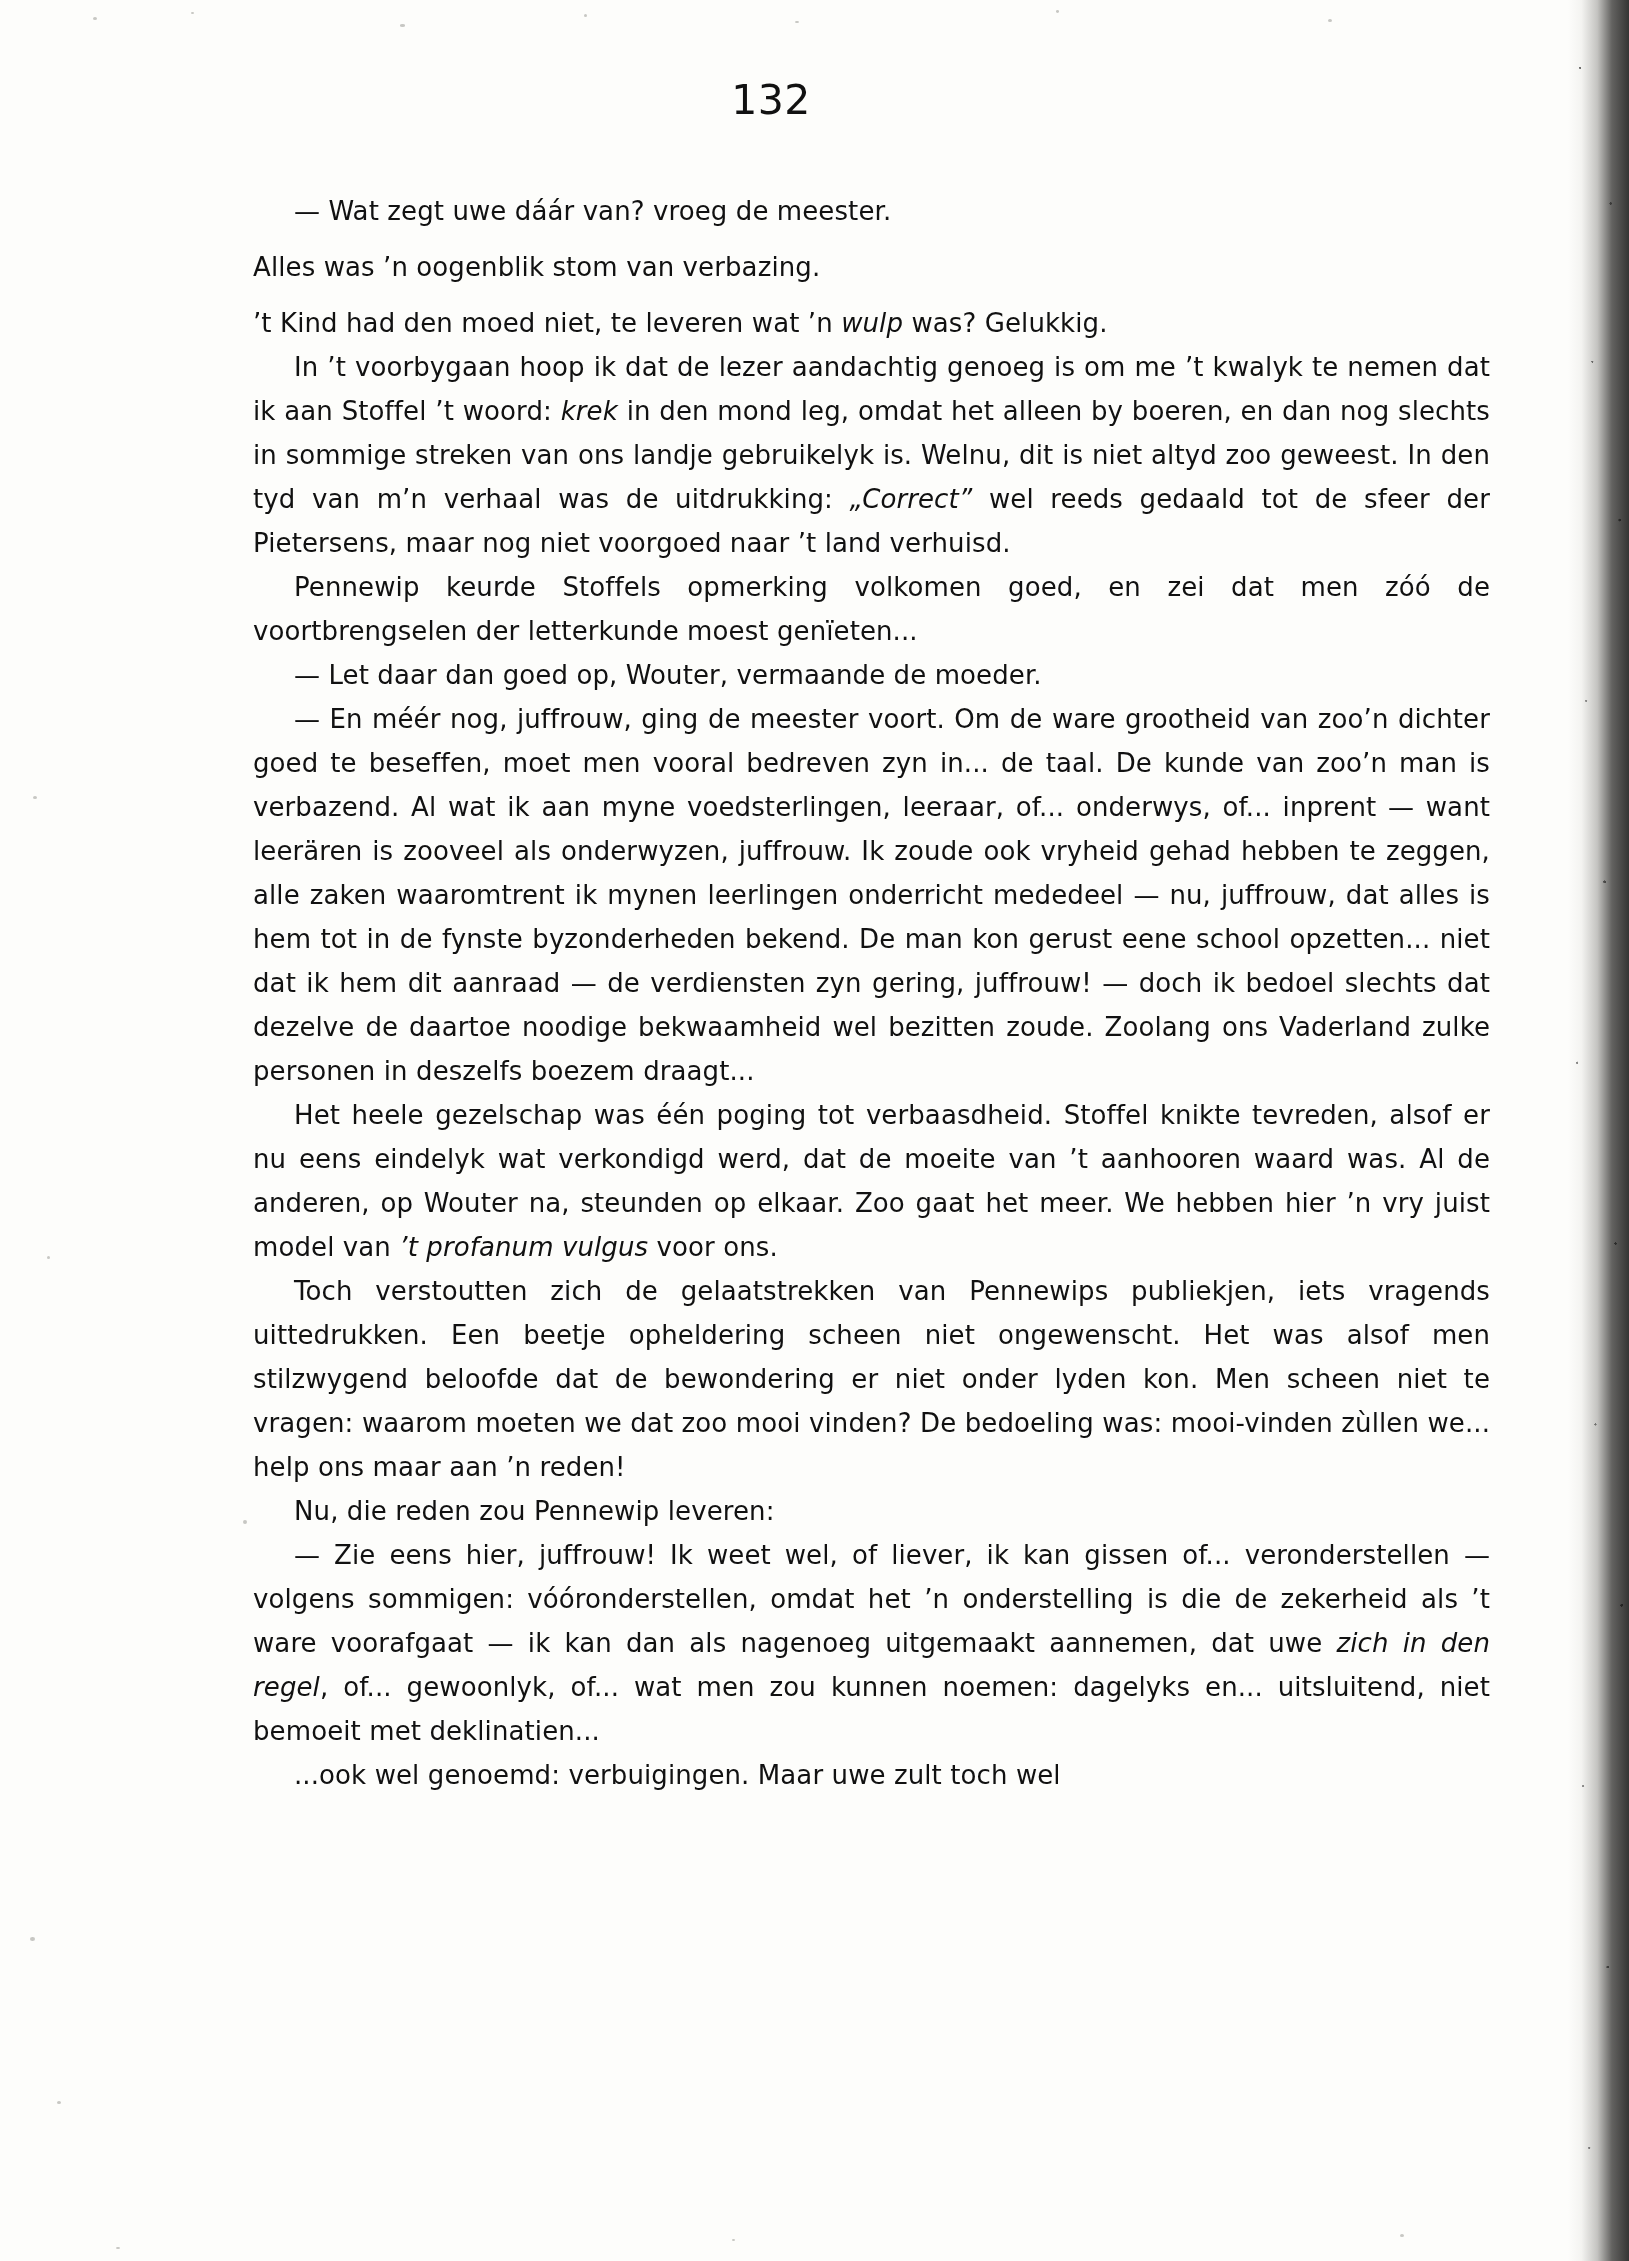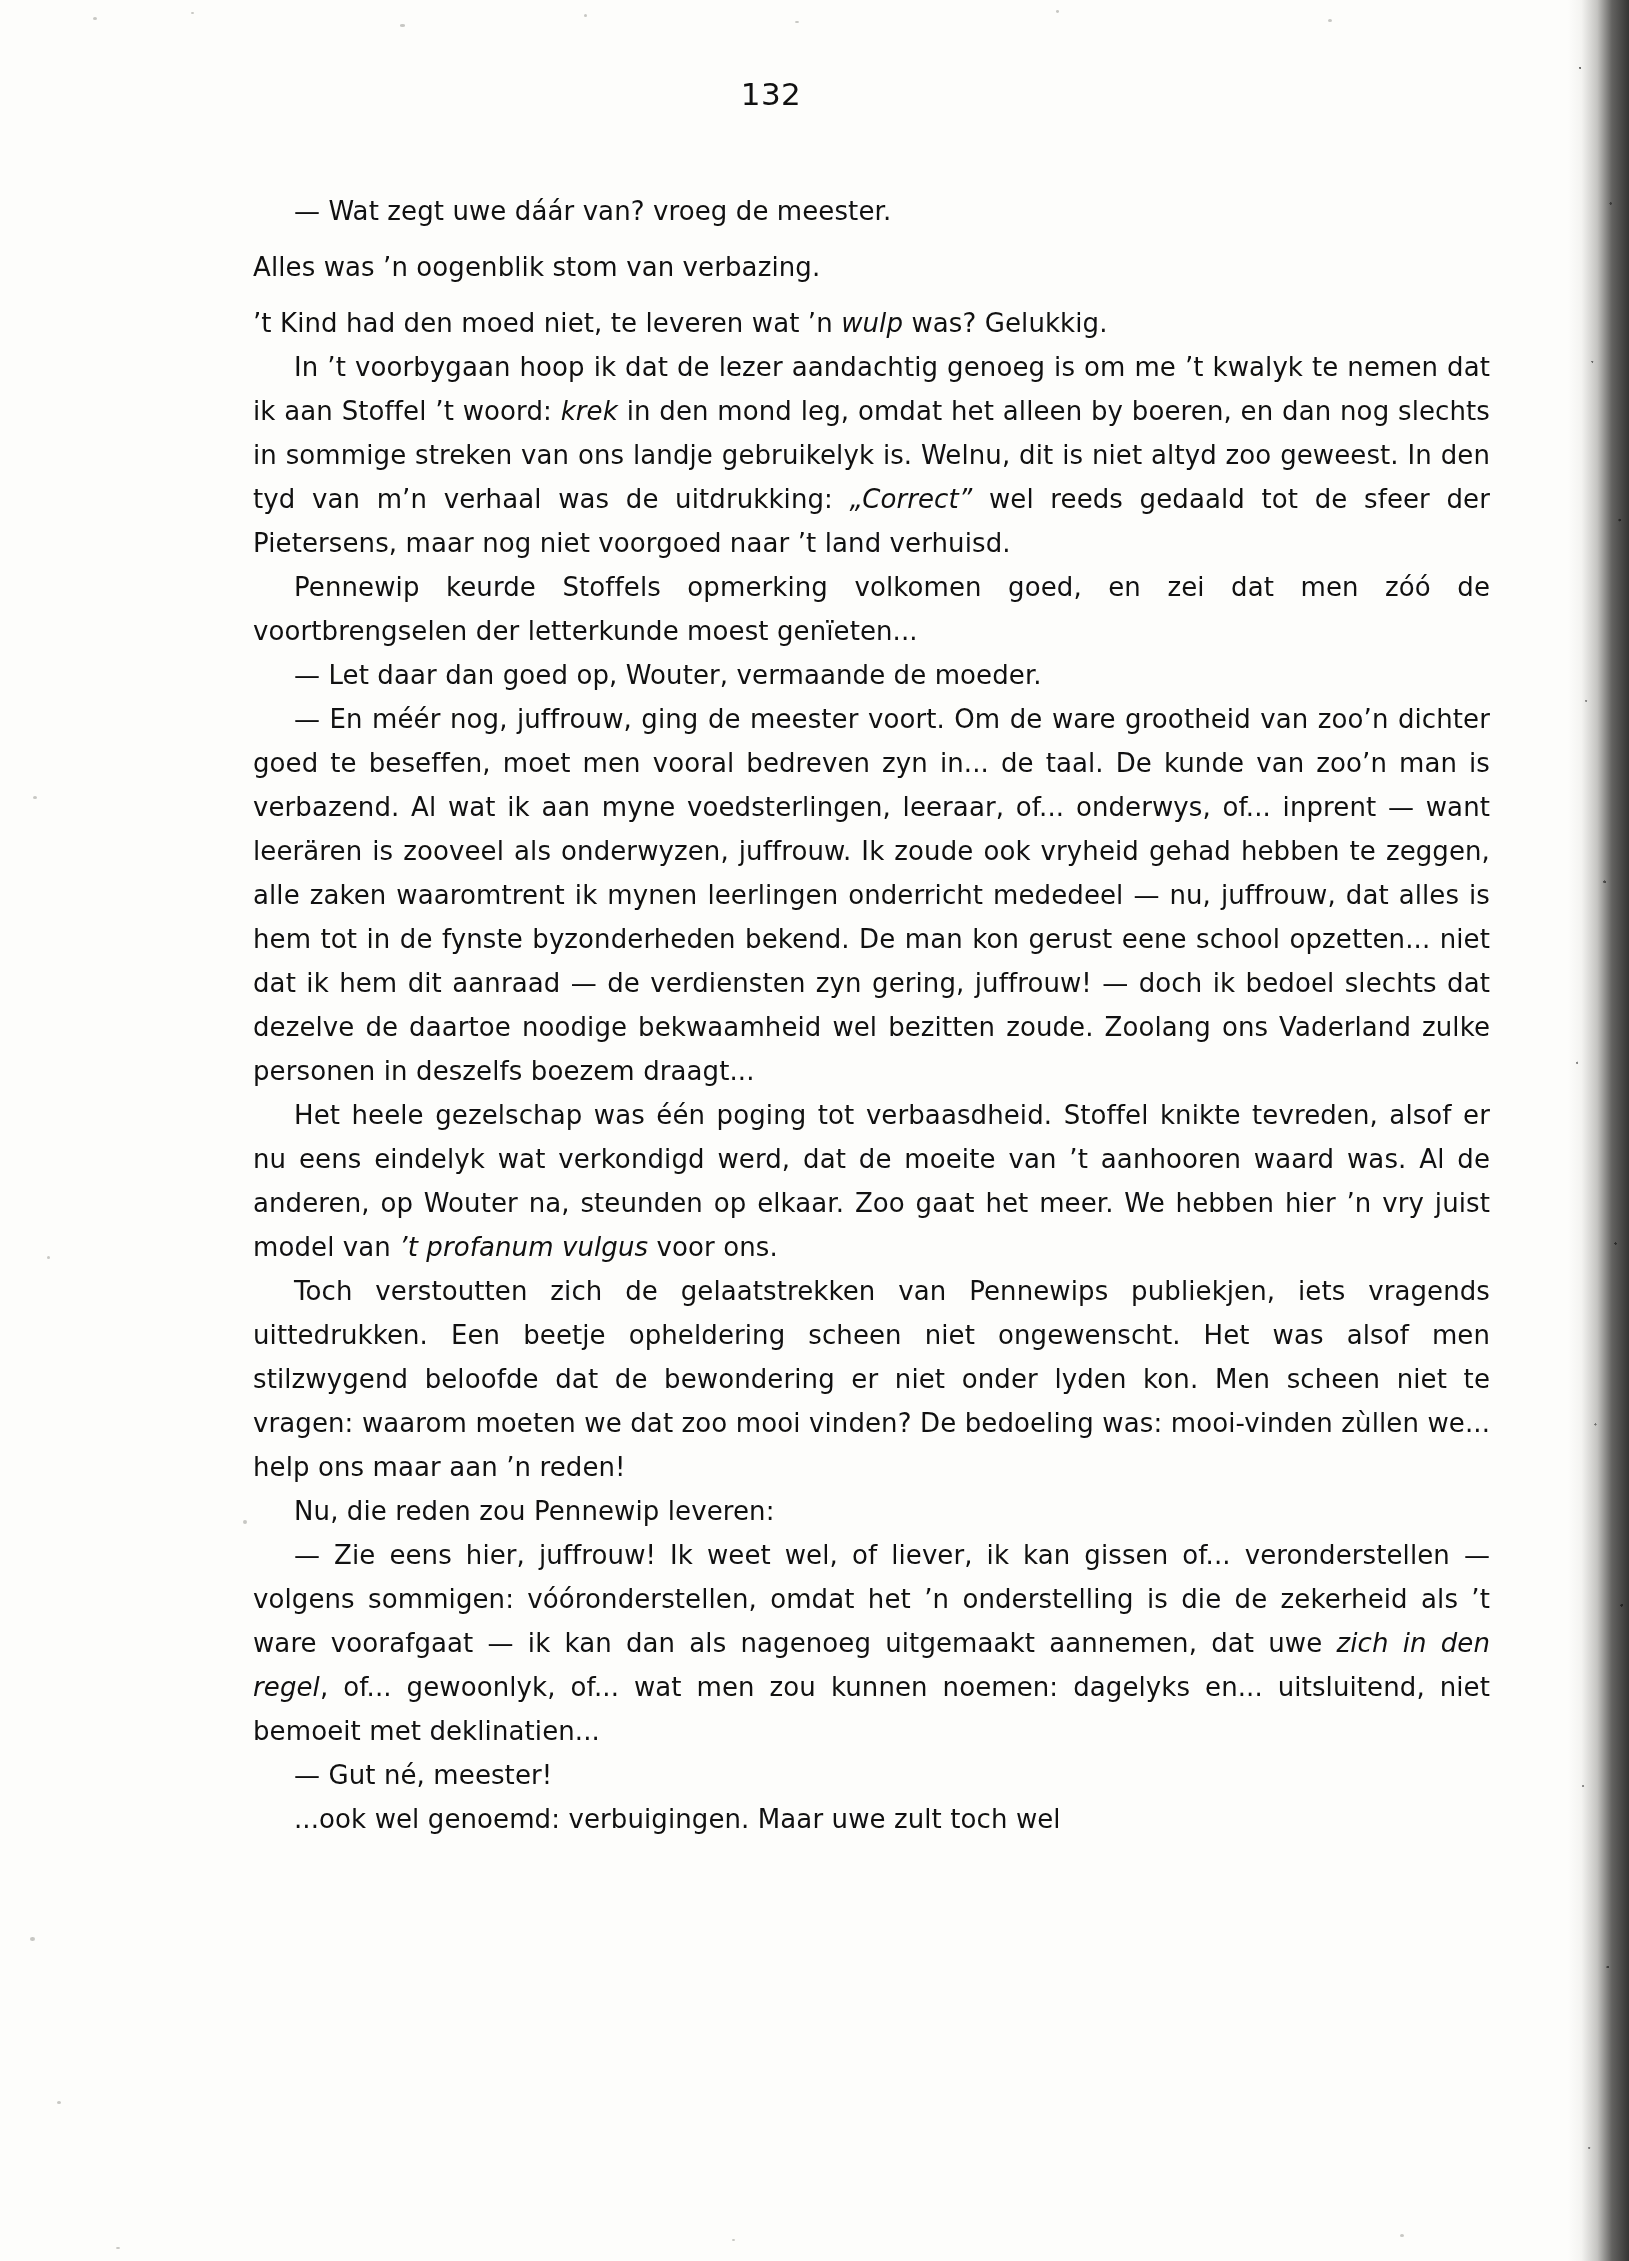--- a/index.html
+++ b/index.html
@@ -59,21 +59,21 @@
       radial-gradient(circle at 35% 95%, rgba(0,0,0,.45) 0.9px, transparent 1.3px);
   }
 
   .page-number {
     position: absolute;
     top: 76px;
     left: 0;
     width: 1542px;
     text-align: center;
     font-family: "DejaVu Sans", sans-serif;
-    font-size: 31px;
+    font-size: 41px;
     color: #111;
     letter-spacing: 0.4px;
   }
 
   .body-text {
     position: absolute;
     top: 189px;
     left: 253px;
     width: 1237px;
     font-family: "DejaVu Sans", sans-serif;
@@ -125,20 +125,19 @@
       <p class="noind"><span>Alles was ’n oogenblik stom van verbazing.</span></p>
       <p class="noind"><span>’t Kind had den moed niet, te leveren wat ’n </span><i><b>wulp</b></i><span> was? Gelukkig.</span></p>
       <p class="ind"><span>In ’t voorbygaan hoop ik dat de lezer aandachtig genoeg is om me ’t kwalyk te nemen dat ik aan Stoffel ’t woord: </span><i><b>krek</b></i><span> in den mond leg, omdat het alleen by boeren, en dan nog slechts in sommige streken van ons landje gebruikelyk is. Welnu, dit is niet altyd zoo geweest. In den tyd van m’n verhaal was de uitdrukking: </span><i>„Correct”</i><span> wel reeds gedaald tot de sfeer der Pietersens, maar nog niet voorgoed naar ’t land verhuisd.</span></p>
       <p class="ind"><span>Pennewip keurde Stoffels opmerking volkomen goed, en zei dat men zóó de voortbrengselen der letterkunde moest genïeten...</span></p>
       <p class="ind"><span>— Let daar dan goed op, Wouter, vermaande de moeder.</span></p>
       <p class="ind"><span>— En méér nog, juffrouw, ging de meester voort. Om de ware grootheid van zoo’n dichter goed te beseffen, moet men vooral bedreven zyn in... de taal. De kunde van zoo’n man is verbazend. Al wat ik aan myne voedsterlingen, leeraar, of... onderwys, of... inprent — want leerären is zooveel als onderwyzen, juffrouw. Ik zoude ook vryheid gehad hebben te zeggen, alle zaken waaromtrent ik mynen leerlingen onderricht mededeel — nu, juffrouw, dat alles is hem tot in de fynste byzonderheden bekend. De man kon gerust eene school opzetten... niet dat ik hem dit aanraad — de verdiensten zyn gering, juffrouw! — doch ik bedoel slechts dat dezelve de daartoe noodige bekwaamheid wel bezitten zoude. Zoolang ons Vaderland zulke personen in deszelfs boezem draagt...</span></p>
       <p class="ind"><span>Het heele gezelschap was één poging tot verbaasdheid. Stoffel knikte tevreden, alsof er nu eens eindelyk wat verkondigd werd, dat de moeite van ’t aanhooren waard was. Al de anderen, op Wouter na, steunden op elkaar. Zoo gaat het meer. We hebben hier ’n vry juist model van </span><i>’t profanum vulgus</i><span> voor ons.</span></p>
       <p class="ind"><span>Toch verstoutten zich de gelaatstrekken van Pennewips publiekjen, iets vragends uittedrukken. Een beetje opheldering scheen niet ongewenscht. Het was alsof men stilzwygend beloofde dat de bewondering er niet onder lyden kon. Men scheen niet te vragen: waarom moeten we dat zoo mooi vinden? De bedoeling was: mooi-vinden zùllen we... help ons maar aan ’n reden!</span></p>
       <p class="ind"><span>Nu, die reden zou Pennewip leveren:</span></p>
       <p class="ind"><span>— Zie eens hier, juffrouw! Ik weet wel, of liever, ik kan gissen of... veronderstellen — volgens sommigen: vóóronderstellen, omdat het ’n onderstelling is die de zekerheid als ’t ware voorafgaat — ik kan dan als nagenoeg uitgemaakt aannemen, dat uwe </span><i>zich in den regel</i><span>, of... gewoonlyk, of... wat men zou kunnen noemen: dagelyks en... uitsluitend, niet bemoeit met deklinatien...</span></p>
-      <p class="ind"><span>— Gut né, meester!</span></p>
       <p class="ind"><span>...ook wel genoemd: verbuigingen. Maar uwe zult toch wel</span></p>
     </div>
 
   <div class="gutter"></div>
   <div class="gutter-grain"></div>
 </div>
 
 
 </body></html>

